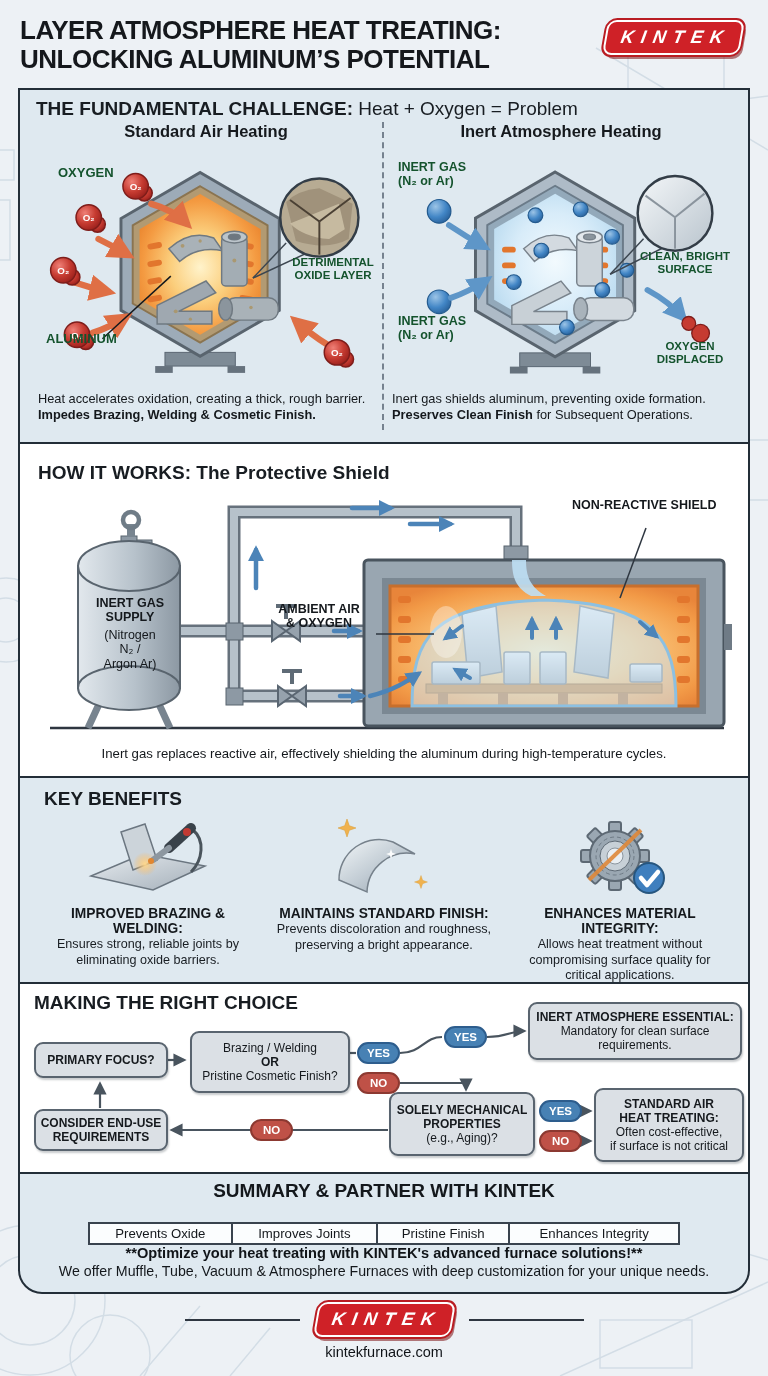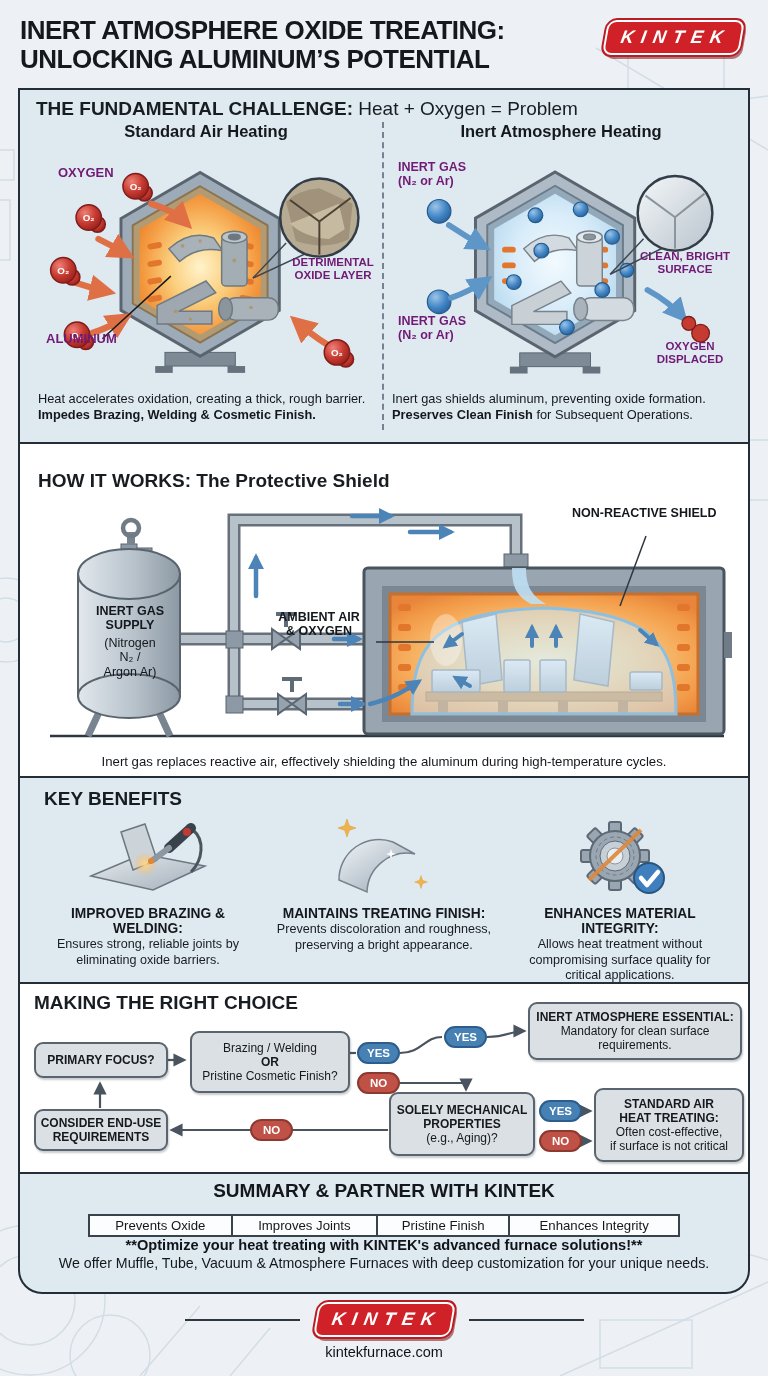--- a/index.html
+++ b/index.html
@@ -27,26 +27,26 @@
   
   #sec-challenge{height:356px;padding:6px 10px 0;}
   .challenge-head{font-size:19px;margin:2px 0 2px 6px;color:#181d22;}
   .challenge-head .b{font-weight:800;}
   .cols{display:flex;height:308px;}
   .col{width:50%;box-sizing:border-box;padding:0 4px;display:flex;flex-direction:column;}
   .col.left{border-right:2px dashed #76828f;}
   .col-title{text-align:center;font-weight:700;font-size:16.5px;color:#15191d;height:22px;}
   .diagram{position:relative;flex:1;}
   .diagram svg{position:absolute;inset:0;width:100%;height:100%;}
-  .dlabel{position:absolute;font-weight:800;color:#701a75;line-height:1.12;}
+  .dlabel{position:absolute;font-weight:800;color:#14532d;line-height:1.12;}
   .dcap{text-align:left;font-size:12.8px;line-height:1.3;color:#14181c;padding:2px 4px 6px;}
   .dcap .b{font-weight:800;}
 
   
-  #sec-how{height:336px;padding:20px 14px 0;}
+  #sec-how{height:336px;padding:12px 14px 0;}
   .how-diagram{position:relative;width:700px;height:256px;margin:2px auto 0;}
   .how-diagram svg{position:absolute;inset:0;}
   .how-label{position:absolute;font-weight:800;color:#14181c;line-height:1.15;font-size:12.5px;}
   .how-caption{text-align:center;font-size:13.2px;color:#14181c;margin-top:4px;}
 
   
   #sec-benefits{height:208px;padding:4px 10px 0;}
   .benefits-row{display:flex;}
   .benefit{width:33.33%;box-sizing:border-box;padding:0 8px;text-align:center;}
   .benefit .bicon{height:92px;display:flex;align-items:center;justify-content:center;}
@@ -61,21 +61,21 @@
     display:flex;flex-direction:column;align-items:center;justify-content:center;text-align:center;
     font-size:12px;color:#15191d;line-height:1.18;padding:2px 4px;box-shadow:1px 2px 2px rgba(40,50,60,.25);}
   .fbox .bt{font-weight:800;}
   .badge{position:absolute;box-sizing:border-box;border-radius:12px;color:#fff;font-weight:800;font-size:11.5px;
     display:flex;align-items:center;justify-content:center;border:2px solid;}
   .badge.yes{background:#4781b4;border-color:#2d5d8d;}
   .badge.no{background:#bf5147;border-color:#8c3931;}
 
   
   #sec-summary{height:122px;padding:4px 14px 0;border-radius:0 0 24px 24px;}
-  .sum-title{text-align:center;font-size:19px;font-weight:800;color:#14181c;margin:2px 0 12px;}
+  .sum-title{text-align:center;font-size:19px;font-weight:800;color:#14181c;margin:2px 0 20px;}
   table.sum{border-collapse:collapse;margin:0 auto;width:592px;}
   table.sum th,table.sum td{border:2px solid #39434e;text-align:center;font-size:13px;padding:2px 4px;}
   table.sum th{background:#b7c4cd;font-weight:800;color:#14181c;}
   table.sum td{background:#fbfdfe;font-weight:400;color:#14181c;font-size:13.2px;margin-top:16px;}
   .cta-b{text-align:center;font-size:14.6px;font-weight:800;color:#101418;}
   .cta-t{text-align:center;font-size:14.2px;color:#14181c;margin-top:2px;}
 
   
   .footer{position:relative;z-index:2;height:82px;display:flex;flex-direction:column;align-items:center;padding-top:8px;}
   .footer-row{display:flex;align-items:center;gap:16px;}
@@ -103,21 +103,21 @@
         <circle cx="110" cy="1355" r="40"></circle>
       <path d="M140,1376 l60,-70 m30,70 l40,-48"></path>
       <rect x="600" y="1320" width="92" height="48"></rect>
         <line x1="560" y1="1376" x2="768" y2="1282"></line>
       <line x1="700" y1="1240" x2="768" y2="1260"></line>
       <path d="M748,420 v120 m-10,-100 h30 m-30,60 h30"></path>
     </g>
   </svg>
 
   <div class="header">
-    <h1>INERT ATMOSPHERE OXIDE TREATING:
+    <h1>LAYER ATMOSPHERE HEAT TREATING:
 UNLOCKING ALUMINUM’S POTENTIAL</h1>
     <div class="kintek-logo logo-top">
       <span class="ltxt">KINTEK</span>
     </div>
   </div>
 
   <div class="content">
 
     <div class="sec blue" id="sec-challenge">
       <div class="challenge-head">
@@ -515,21 +515,21 @@
                     <stop offset="50%" stop-color="#c3cdd5"></stop>
                     <stop offset="100%" stop-color="#93a0ab"></stop>
                   </linearGradient>
               </defs>
               <path d="M30,66 A40,40 0 0 1 84,28 L106,40 A40,40 0 0 0 58,78 Z" fill="url(#Bsh)" stroke="#76818b" stroke-width="1.5"></path>
               <path d="M0,-9 L2.3,-2.3 L9,0 L2.3,2.3 L0,9 L-2.3,2.3 L-9,0 L-2.3,-2.3 Z" transform="translate(38,14)" fill="#f0b24f" stroke="#d99a2f" stroke-width="0.5"></path>
               <path d="M0,-9 L2.3,-2.3 L9,0 L2.3,2.3 L0,9 L-2.3,2.3 L-9,0 L-2.3,-2.3 Z" transform="translate(112,68) scale(0.72)" fill="#f0b24f" stroke="#d99a2f" stroke-width="0.5"></path>
               <path d="M0,-9 L2.3,-2.3 L9,0 L2.3,2.3 L0,9 L-2.3,2.3 L-9,0 L-2.3,-2.3 Z" transform="translate(82,40) scale(0.55)" fill="#ffffff" opacity="0.95"></path>
             </svg>
           </div>
-          <h3>MAINTAINS TREATING FINISH:</h3>
+          <h3>MAINTAINS STANDARD FINISH:</h3>
           <p>Prevents discoloration and roughness, preserving a bright appearance.</p>
         </div>
 
         <div class="benefit">
           <div class="bicon">
             <svg width="150" height="88" viewBox="0 0 150 88">
               <g fill="#9aa7b2" stroke="#5d6974" stroke-width="2">
                 <rect x="64" y="8" width="12" height="14" rx="2" transform="rotate(0 70 42)"></rect>
                 <rect x="64" y="8" width="12" height="14" rx="2" transform="rotate(45 70 42)"></rect>
                 <rect x="64" y="8" width="12" height="14" rx="2" transform="rotate(90 70 42)"></rect>

